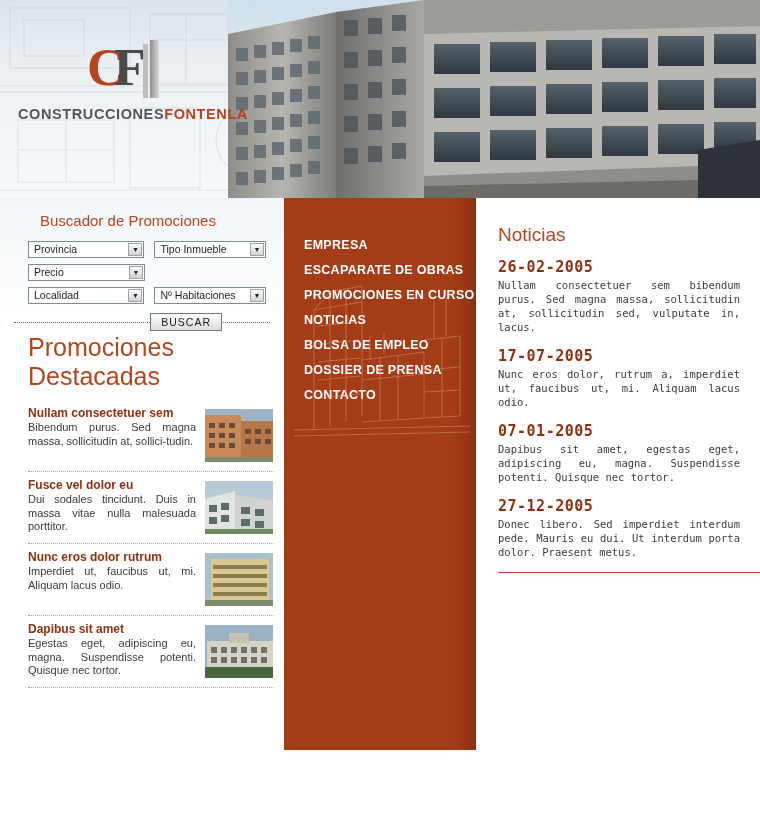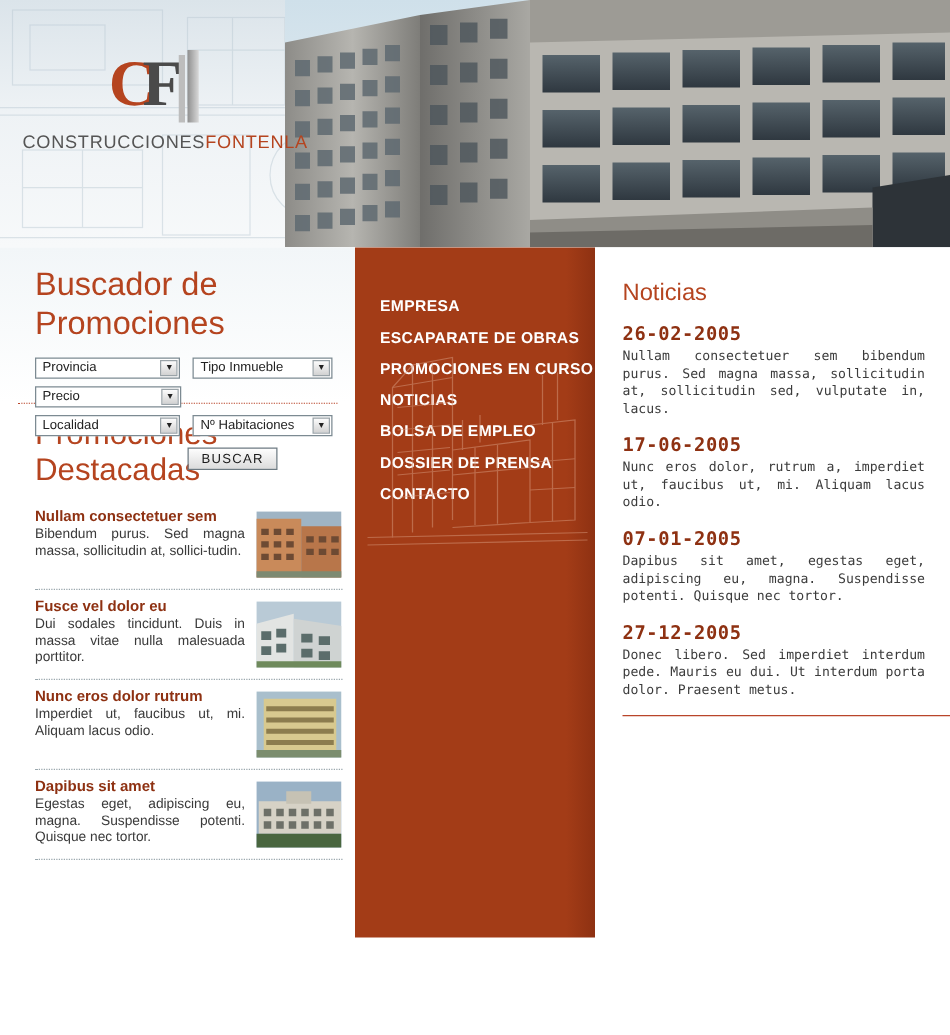--- a/index.html
+++ b/index.html
@@ -74,21 +74,21 @@
   }
   .logo-bar2 {
     position: absolute;
     right: 11px; top: 4px;
     width: 5px; height: 54px;
     background: #bdbdbd;
   }
   .logo-text {
     font-size: 14.5px;
     letter-spacing: .6px;
-    font-weight: normal;
+    font-weight: bold;
     color: #555;
     text-align: center;
     white-space: nowrap;
   }
   .logo-text .accent { color: #b5441f; }
 
   
   .left-col {
     position: absolute;
     left: 0; top: 198px;
@@ -113,23 +113,23 @@
   }
 
   
   .search-panel {
     position: relative;
     padding: 14px 18px 10px 28px;
     background: linear-gradient(180deg,#f2f6f8 0%, #ffffff 100%);
     height: 124px;
   }
   .panel-title {
-    font-size: 26px;
+    font-size: 15px;
     color: #b5441f;
-    margin: 0 0 12px 0;
+    margin: 0 0 12px 12px;
     font-weight: normal;
   }
   .select-row { margin-bottom: 6px; display: flex; gap: 10px; }
   .sel {
     position: relative;
     height: 17px;
     border: 1px solid #7c8a92;
     background: #ffffff;
     font-size: 10.5px;
     color: #222;
@@ -588,21 +588,21 @@
   <div class="right-col">
     <div class="news">
       <h2 class="news-title">Noticias</h2>
 
       <div class="news-item">
         <div class="news-date">26-02-2005</div>
         <div class="news-body">Nullam consectetuer sem bibendum purus. Sed magna massa, sollicitudin at, sollicitudin sed, vulputate in, lacus.</div>
       </div>
 
       <div class="news-item">
-        <div class="news-date">17-06-2005</div>
+        <div class="news-date">17-07-2005</div>
         <div class="news-body">Nunc eros dolor, rutrum a, imperdiet ut, faucibus ut, mi. Aliquam lacus odio.</div>
       </div>
 
       <div class="news-item">
         <div class="news-date">07-01-2005</div>
         <div class="news-body">Dapibus sit amet, egestas eget, adipiscing eu, magna. Suspendisse potenti. Quisque nec tortor.</div>
       </div>
 
       <div class="news-item">
         <div class="news-date">27-12-2005</div>

